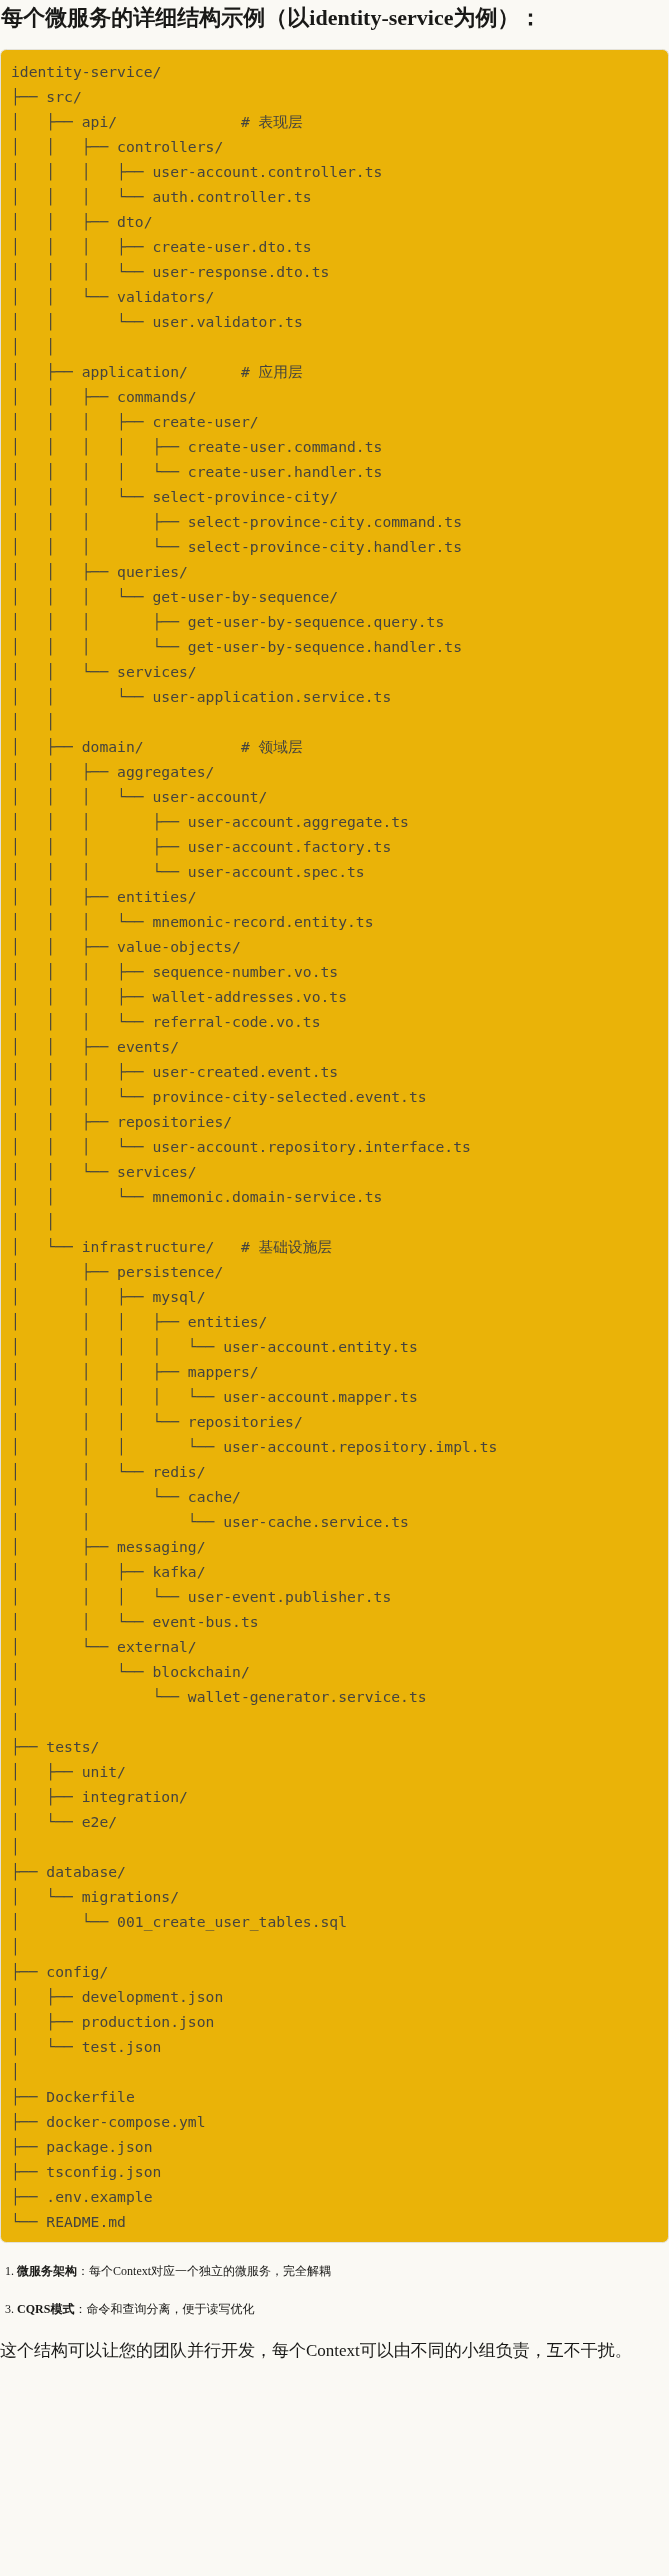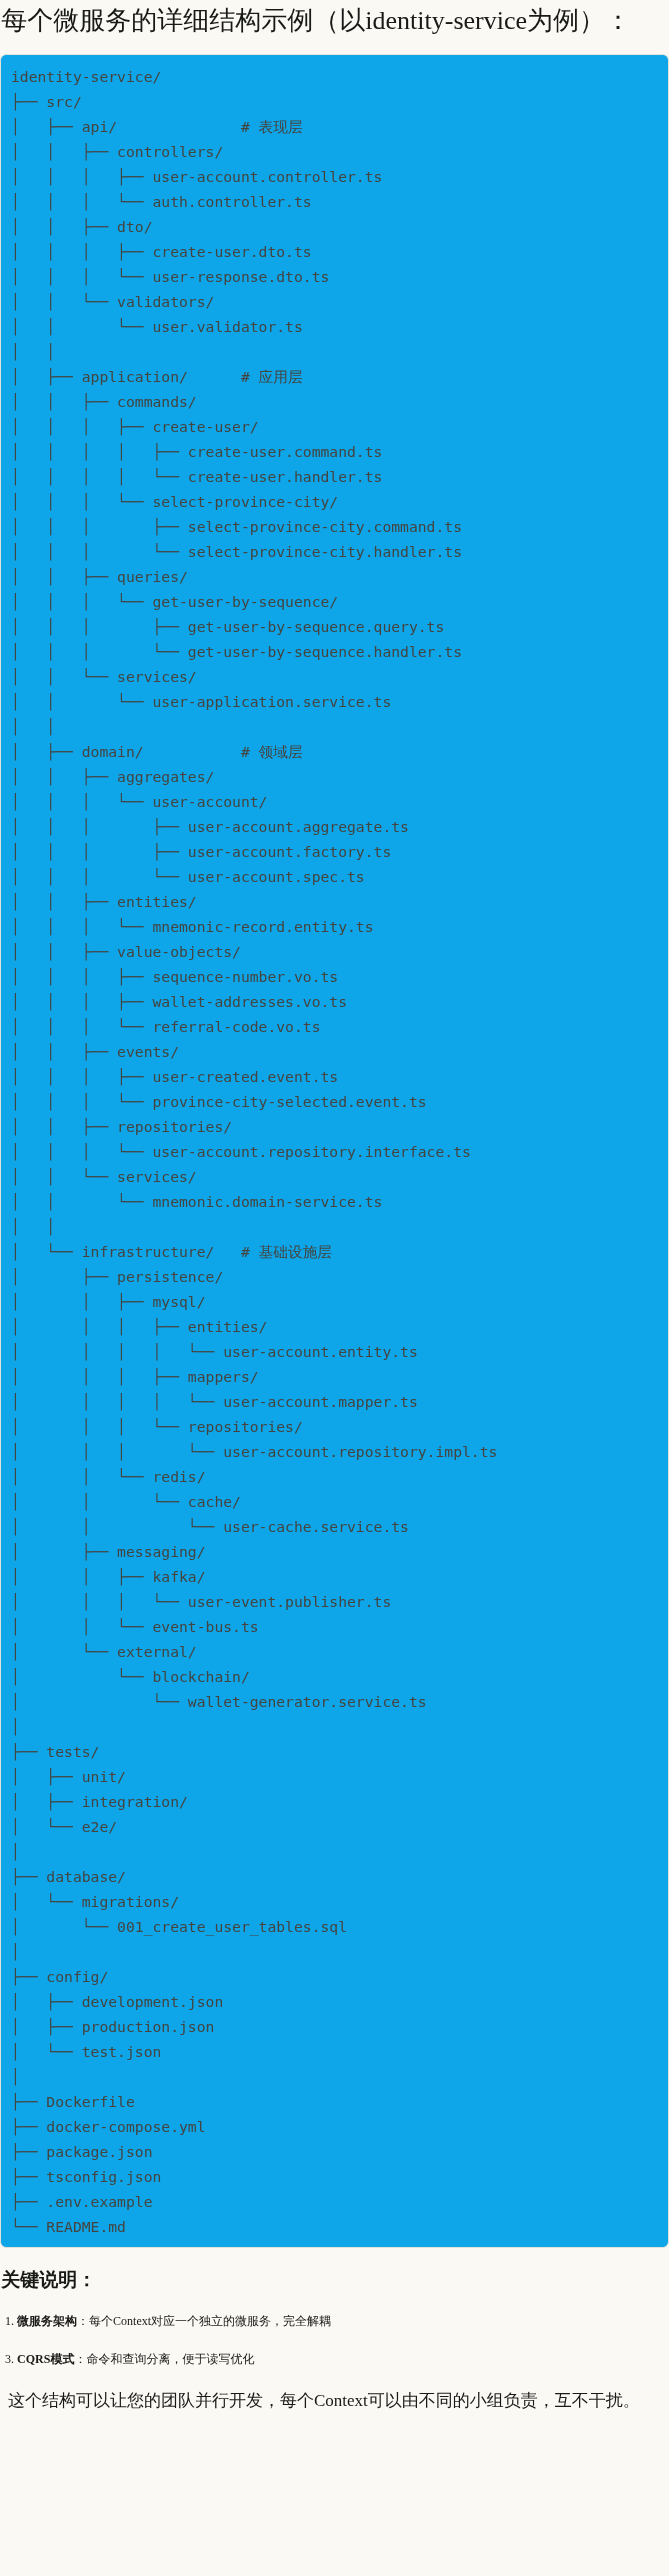--- a/index.html
+++ b/index.html
@@ -5,32 +5,32 @@
   html, body { margin: 0; padding: 0; }
   body {
     width: 669px;
     background: #FAF9F4;
     color: #191917;
     font-family: "Liberation Serif", "DejaVu Serif", serif;
   }
   main { padding: 3.8px 0 11.3px 0; }
 
   .page-title {
-    font-size: 26px;
-    font-weight: 400;
+    font-size: 22px;
+    font-weight: 700;
     line-height: 1.3;
     margin: 0 0 0 1.3px;
     letter-spacing: 0;
   }
 
   .codeblock {
     margin-top: 16.3px;
     border: 0.6px solid #E4E2D9;
     border-radius: 6.3px;
-    background: #0ea5e9;
+    background: #eab308;
     padding: 9.4px 7.5px 8.1px 10px;
     overflow: hidden;
   }
   .codeblock pre {
     margin: 0;
     font-family: "DejaVu Sans Mono", "Liberation Mono", monospace;
     font-size: 14.7px;
     line-height: 25px;
     color: #45443F;
     white-space: pre;
@@ -52,21 +52,21 @@
   .notes-list li {
     line-height: 38px;
     white-space: nowrap;
   }
   .notes-list .num { margin-right: 3.1px; }
   .notes-list strong { font-weight: 700; }
 
   .closing {
     font-size: 17px;
     line-height: 1.5;
-    margin: 10px 0 0 8px;
+    margin: 10px 0 0 0;
   }
 </style>
 </head>
 <body>
 
 <main>
 
   <h1 class="page-title">每个微服务的详细结构示例（以identity-service为例）：</h1>
 
   <div class="codeblock">
@@ -152,21 +152,20 @@
 │   └── test.json
 │
 ├── Dockerfile
 ├── docker-compose.yml
 ├── package.json
 ├── tsconfig.json
 ├── .env.example
 └── README.md</pre>
   </div>
 
-  <h2 class="subhead">关键说明：</h2>
 
   <ol class="notes-list" id="notes-list">
       <li><span class="num">1.</span><strong>微服务架构</strong><span>：每个Context对应一个独立的微服务，完全解耦</span></li>
       <li><span class="num">3.</span><strong>CQRS模式</strong><span>：命令和查询分离，便于读写优化</span></li>
     </ol>
 
   <p class="closing">这个结构可以让您的团队并行开发，每个Context可以由不同的小组负责，互不干扰。</p>
 
 </main>
 

